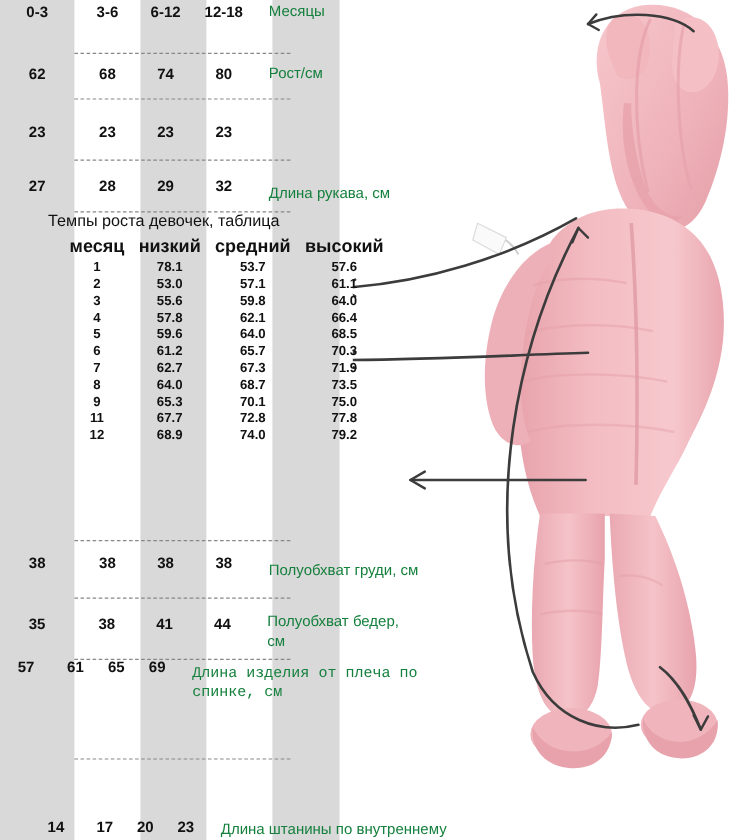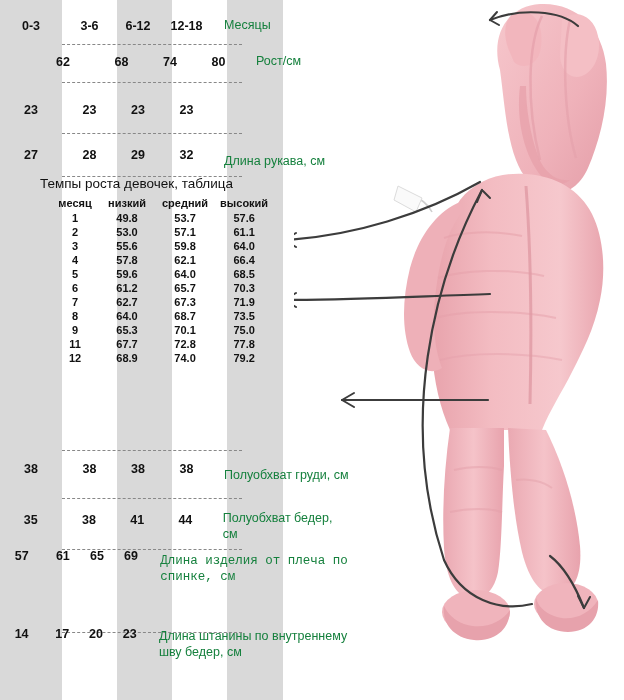--- a/index.html
+++ b/index.html
@@ -83,21 +83,21 @@
     padding-left: 40px;
     margin-bottom: 6px;
   }
   .growth-table {
     border-collapse: collapse;
     margin-left: 52px;
     font-size: 10.5px;
   }
   .growth-table th {
     font-weight: bold;
-    font-size: 11px;
+    font-size: 15px;
     color: #111;
     padding: 0 6px 2px 6px;
     text-align: center;
     white-space: nowrap;
   }
   .growth-table td {
     font-weight: bold;
     font-size: 11px;
     color: #111;
     padding: 1px 6px;
@@ -200,30 +200,30 @@
       </g>
     </svg>
   </div>
 
   <div class="shade-col" style="left:0px; top:0px; width:62px; height:700px;"></div>
   <div class="shade-col" style="left:117px; top:0px; width:55px; height:700px;"></div>
   <div class="shade-col" style="left:227px; top:0px; width:56px; height:700px;"></div>
 
   <div>
 
-    <div class="row" style="top:16px; height:20px;align-items:center;">
+    <div class="row" style="top:0; height:20px;align-items:center;">
       <div class="cell c0">0-3</div>
       <div class="cell c1">3-6</div>
       <div class="cell c2">6-12</div>
       <div class="cell c3">12-18</div>
       <div class="label">Месяцы</div>
     </div>
     <div class="dashed" style="top:44px;"></div>
 
-    <div class="row" style="top:52px; height:20px;padding-left:32px;">
+    <div class="row" style="top:52px; height:20px;">
       <div class="cell c0">62</div>
       <div class="cell c1">68</div>
       <div class="cell c2">74</div>
       <div class="cell c3">80</div>
       <div class="label">Рост/см</div>
     </div>
     <div class="dashed" style="top:82px;"></div>
 
     <div class="row" style="top:100px; height:20px;">
       <div class="cell c0">23</div>
@@ -263,21 +263,21 @@
 
     <div class="row" style="top:546px; height:20px;">
       <div class="cell c0">57</div>
       <div class="cell c1">61</div>
       <div class="cell c2">65</div>
       <div class="cell c3">69</div>
       <div class="label" style="margin-top:28px;font-family:Liberation Mono, monospace;">Длина изделия от плеча по спинке,  см</div>
     </div>
     <div class="dashed" style="top:632px;"></div>
 
-    <div class="row" style="top:624px; height:20px;">
+    <div class="row" style="top:679px; height:20px;padding-left:25px;">
       <div class="cell c0">14</div>
       <div class="cell c1">17</div>
       <div class="cell c2">20</div>
       <div class="cell c3">23</div>
       <div class="label" style="margin-top:22px;">Длина штанины по внутреннему шву бедер, см</div>
     </div>
   </div>
 
   <div class="growth">
     <div class="growth-title">Темпы роста девочек, таблица</div>
@@ -286,21 +286,21 @@
         <tr>
           <th>месяц</th>
           <th>низкий</th>
           <th>средний</th>
           <th>высокий</th>
         </tr>
       </thead>
       <tbody>
         <tr>
           <td class="m">1</td>
-          <td class="v">49.8</td>
+          <td class="v">78.1</td>
           <td class="v">53.7</td>
           <td class="v">57.6</td>
         </tr>
         <tr>
           <td class="m">2</td>
           <td class="v">53.0</td>
           <td class="v">57.1</td>
           <td class="v">61.1</td>
         </tr>
         <tr>

